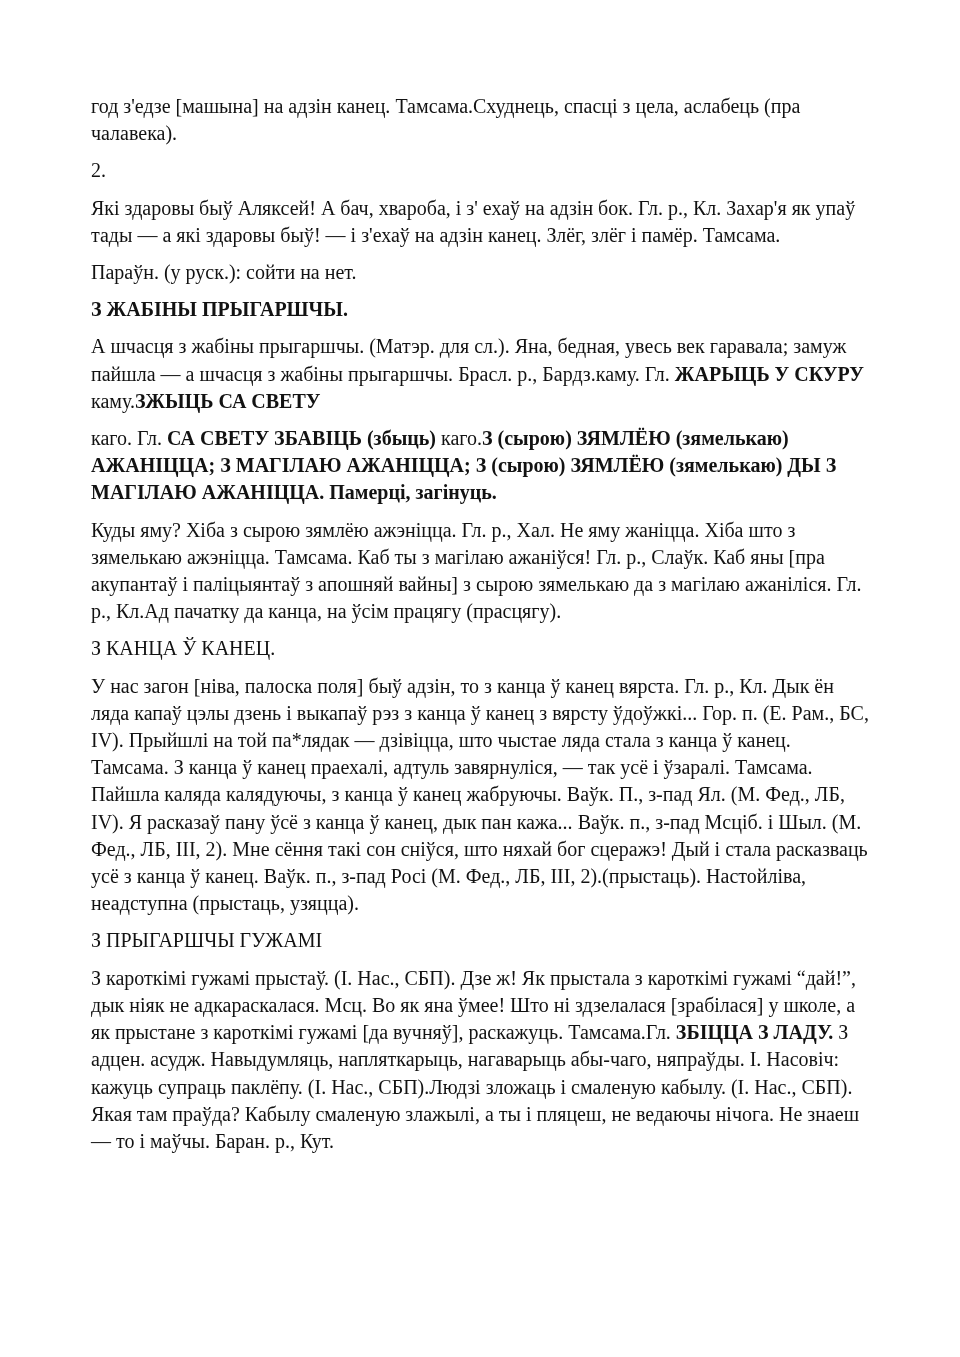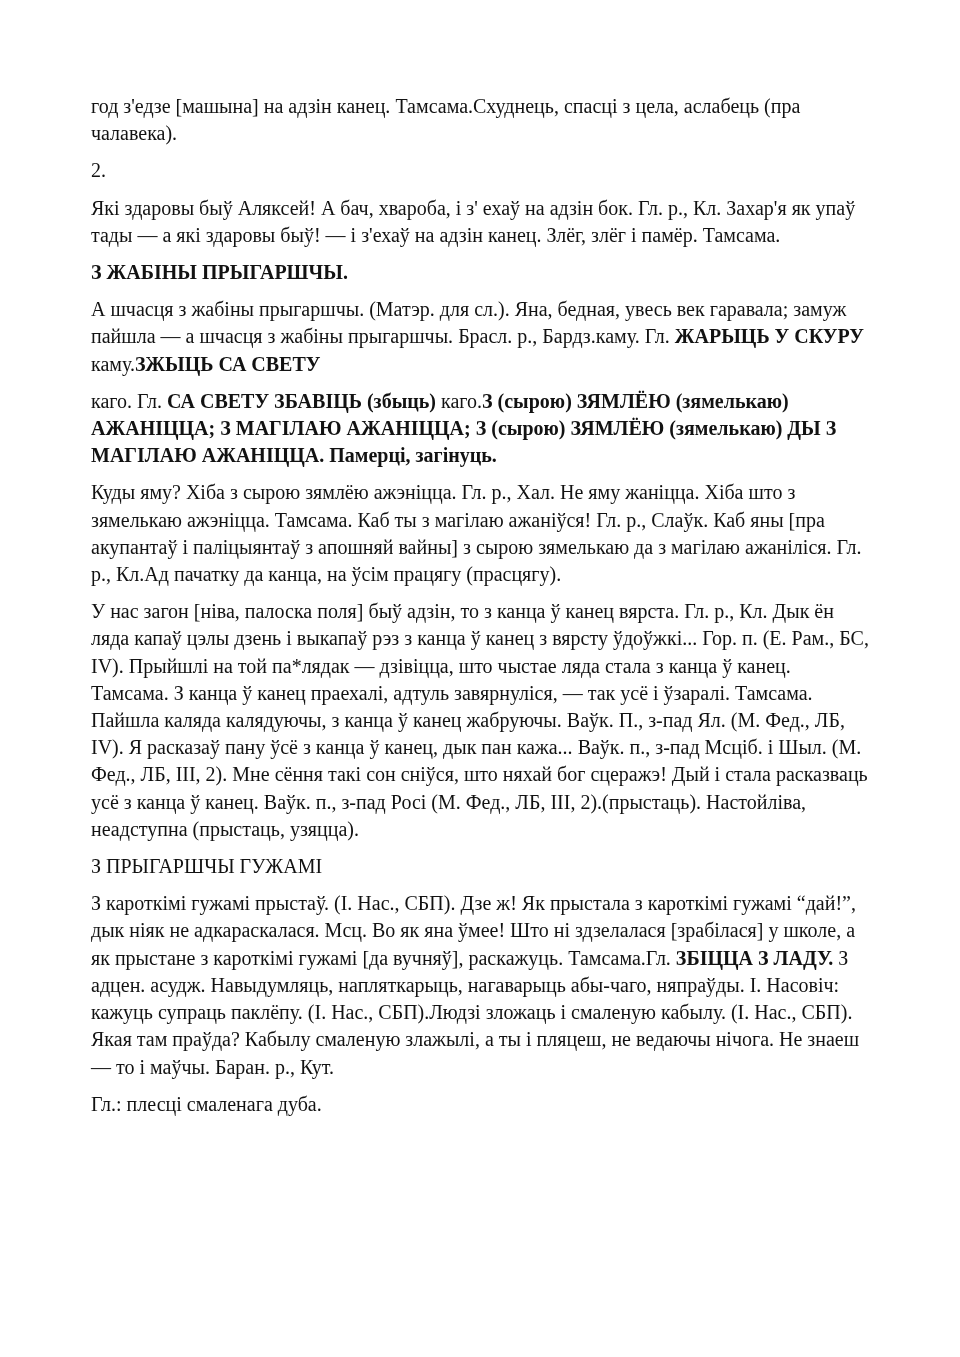--- a/index.html
+++ b/index.html
@@ -28,22 +28,23 @@
   .run-bold   { font-style: normal; font-weight: 700; margin-top: 9px; }
 </style>
 </head>
 <body>
 
 <div class="page">
   <div>
       <p class="para body"><span class="run-normal">год з'едзе [машына] на адзін канец. </span><span class="run-italic">Тамсама.</span><span class="run-normal">Схуднець, спасці з цела, аслабець (пра чалавека).</span></p>
       <p class="para body"><span class="run-normal">2.</span></p>
       <p class="para body"><span class="run-normal">Які здаровы быў Аляксей! А бач, хвароба, і з' ехаў на адзін бок. </span><span class="run-italic">Гл. р., Кл.</span><span class="run-normal"> Захар'я як упаў тады — а які здаровы быў! — і з'ехаў на адзін канец. Злёг, злёг і памёр. </span><span class="run-italic">Тамсама.</span></p>
+      <p class="para body"><span class="run-normal">Параўн. (у руск.): сойти на нет.</span></p>
       <p class="para heading"><span class="run-bold">З ЖАБІНЫ ПРЫГАРШЧЫ.</span></p>
       <p class="para body"><span class="run-normal">А шчасця з жабіны прыгаршчы. </span><span class="run-italic">(Матэр. для сл.).</span><span class="run-normal"> Яна, бедная, увесь век гаравала; замуж пайшла — а шчасця з жабіны прыгаршчы. </span><span class="run-italic">Брасл. р., Бардз.каму. Гл.</span><span class="run-normal"> </span><span class="run-bold">ЖАРЫЦЬ У СКУРУ</span><span class="run-normal"> </span><span class="run-italic">каму.</span><span class="run-bold">ЗЖЫЦЬ СА СВЕТУ</span></p>
       <p class="para body"><span class="run-italic">каго. Гл.</span><span class="run-normal"> </span><span class="run-bold">СА СВЕТУ ЗБАВІЦЬ (збыць)</span><span class="run-normal"> </span><span class="run-italic">каго.</span><span class="run-bold">З (сырою) ЗЯМЛЁЮ (зямелькаю) АЖАНІЦЦА; З МАГІЛАЮ АЖАНІЦЦА; З (сырою) ЗЯМЛЁЮ (зямелькаю) ДЫ З МАГІЛАЮ АЖАНІЦЦА. Памерці, загінуць.</span></p>
       <p class="para body"><span class="run-normal">Куды яму? Хіба з сырою зямлёю ажэніцца. </span><span class="run-italic">Гл. р., Хал.</span><span class="run-normal"> Не яму жаніцца. Хіба што з зямелькаю ажэніцца. </span><span class="run-italic">Тамсама.</span><span class="run-normal"> Каб ты з магілаю ажаніўся! </span><span class="run-italic">Гл. р., Слаўк.</span><span class="run-normal"> Каб яны [пра акупантаў і паліцыянтаў з апошняй вайны] з сырою зямелькаю да з магілаю ажаніліся. </span><span class="run-italic">Гл. р., Кл.</span><span class="run-normal">Ад пачатку да канца, на ўсім працягу (прасцягу).</span></p>
+      <p class="para heading"><span class="run-normal">З КАНЦА Ў КАНЕЦ.</span></p>
       <p class="para body"><span class="run-normal">У нас загон [ніва, палоска поля] быў адзін, то з канца ў канец вярста. </span><span class="run-italic">Гл. р., Кл.</span><span class="run-normal"> Дык ён ляда капаў цэлы дзень і выкапаў рэз з канца ў канец з вярсту ўдоўжкі... </span><span class="run-italic">Гор. п. (Е. Рам., БС, IV).</span><span class="run-normal"> Прыйшлі на той па*лядак — дзівіцца, што чыстае ляда стала з канца ў канец. </span><span class="run-italic">Тамсама.</span><span class="run-normal"> З канца ў канец праехалі, адтуль завярнуліся, — так усё і ўзаралі. </span><span class="run-italic">Тамсама.</span><span class="run-normal"> Пайшла каляда калядуючы, з канца ў канец жабруючы. </span><span class="run-italic">Ваўк. П., з-пад Ял. (М. Фед., ЛБ, IV).</span><span class="run-normal"> Я расказаў пану ўсё з канца ў канец, дык пан кажа... </span><span class="run-italic">Ваўк. п., з-пад Мсціб. і Шыл. (М. Фед., ЛБ, III, 2).</span><span class="run-normal"> Мне сёння такі сон сніўся, што няхай бог сцеражэ! Дый і стала расказваць усё з канца ў канец. </span><span class="run-italic">Ваўк. п., з-пад Росі (М. Фед., ЛБ, III, 2).</span><span class="run-normal">(прыстаць). Настойліва, неадступна (прыстаць, узяцца).</span></p>
       <p class="para heading"><span class="run-normal">З ПРЫГАРШЧЫ ГУЖАМІ</span></p>
       <p class="para body"><span class="run-normal">З кароткімі гужамі прыстаў. </span><span class="run-italic">(І. Нас., СБП).</span><span class="run-normal"> Дзе ж! Як прыстала з кароткімі гужамі “дай!”, дык ніяк не адкараскалася. </span><span class="run-italic">Мсц.</span><span class="run-normal"> Во як яна ўмее! Што ні здзелалася [зрабілася] у школе, а як прыстане з кароткімі гужамі [да вучняў], раскажуць. </span><span class="run-italic">Тамсама.Гл.</span><span class="run-normal"> </span><span class="run-bold">ЗБІЦЦА З ЛАДУ.</span><span class="run-normal"> </span><span class="run-italic">З адцен. асудж.</span><span class="run-normal"> Навыдумляць, напляткарыць, нагаварыць абы-чаго, няпраўды. І. Насовіч: кажуць супраць паклёпу. </span><span class="run-italic">(І. Нас., СБП).</span><span class="run-normal">Людзі зложаць і смаленую кабылу. </span><span class="run-italic">(І. Нас., СБП).</span><span class="run-normal"> Якая там праўда? Кабылу смаленую злажылі, а ты і пляцеш, не ведаючы нічога. Не знаеш — то і маўчы. </span><span class="run-italic">Баран. р., Кут.</span></p>
-      <p class="para body"><span class="run-normal">Гл.: плесці смаленага дуба.</span></p>
     </div>
 </div>
 
 </body></html>

